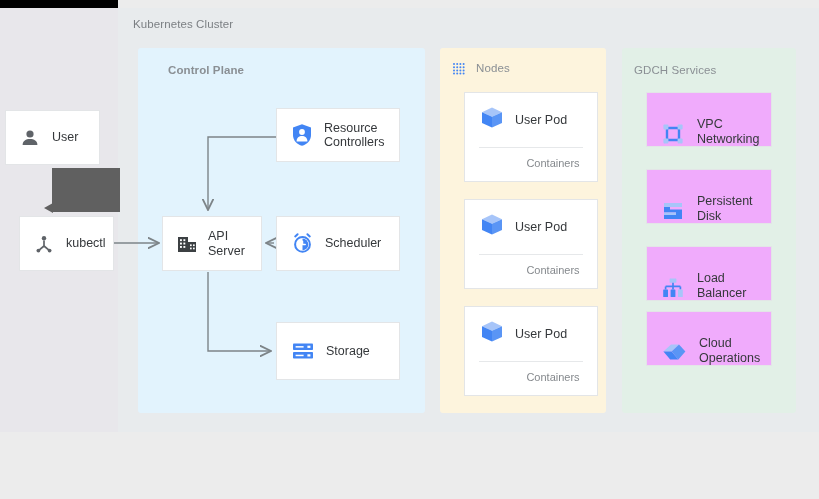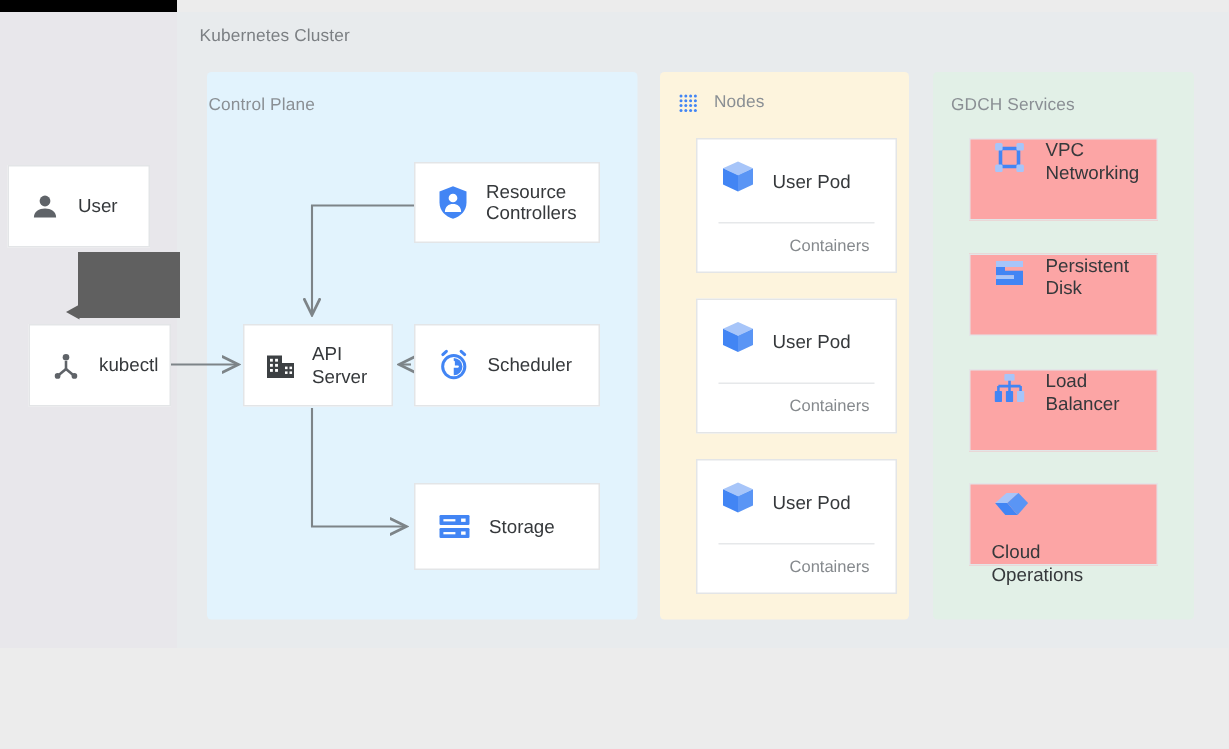--- a/index.html
+++ b/index.html
@@ -139,35 +139,35 @@
     text-align: center;
     font-size: 11px;
     color: #85898d;
     margin-top: 9px;
     padding-left: 44px;
   }
 
   
   .svc {
     position: absolute;
-    background: #fca5a5;
+    background: #f0abfc;
     border: 1px solid #e3e5e7;
     box-sizing: border-box;
     left: 646px;
     width: 126px;
     height: 55px;
     display: flex;
-    align-items: flex-start;
+    align-items: flex-end;
     padding-left: 14px;
     gap: 12px;
   }
   .svc-1 { top: 92px; }
   .svc-2 { top: 169px; }
   .svc-3 { top: 246px; }
-  .svc-4 { top: 322px; flex-direction: column; }
+  .svc-4 { top: 311px; }
 
   
   .tooltip {
     position: absolute;
     left: 52px; top: 168px;
     width: 68px; height: 44px;
     background: #606060;
   }
   .tooltip-tail {
     position: absolute;
@@ -187,21 +187,21 @@
 <div id="root">
 
   <div class="topbar"></div>
   <div class="left-gutter"></div>
   <div class="diagram-bg"></div>
   <div class="bottom-bg"></div>
 
   <div class="cluster-label">Kubernetes Cluster</div>
 
   <div class="panel panel-control"></div>
-  <div class="panel-title" style="left:139px; top:64px;">Control Plane</div>
+  <div class="panel-title" style="left:168px; top:64px;font-weight:bold;">Control Plane</div>
 
   <div class="panel panel-nodes"></div>
   <div style="position:absolute; left:452px; top:62px; display:flex; gap:9px;">
     <span>
       <svg width="15" height="15" viewBox="0 0 15 15">
         <g fill="#4285f4">
           <circle cx="2" cy="2" r="1"></circle>
             <circle cx="5.2" cy="2" r="1"></circle>
             <circle cx="8.4" cy="2" r="1"></circle>
             <circle cx="11.6" cy="2" r="1"></circle>

